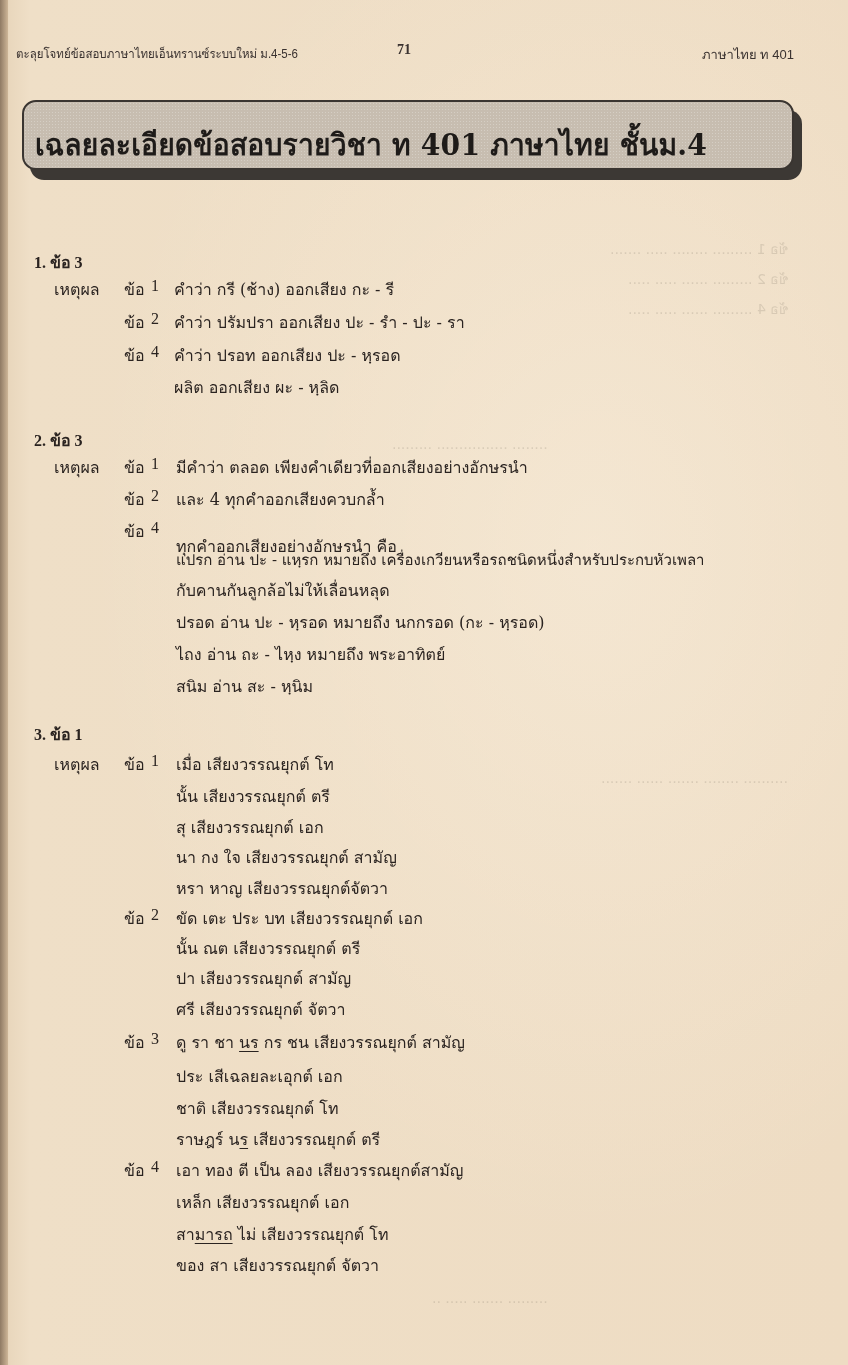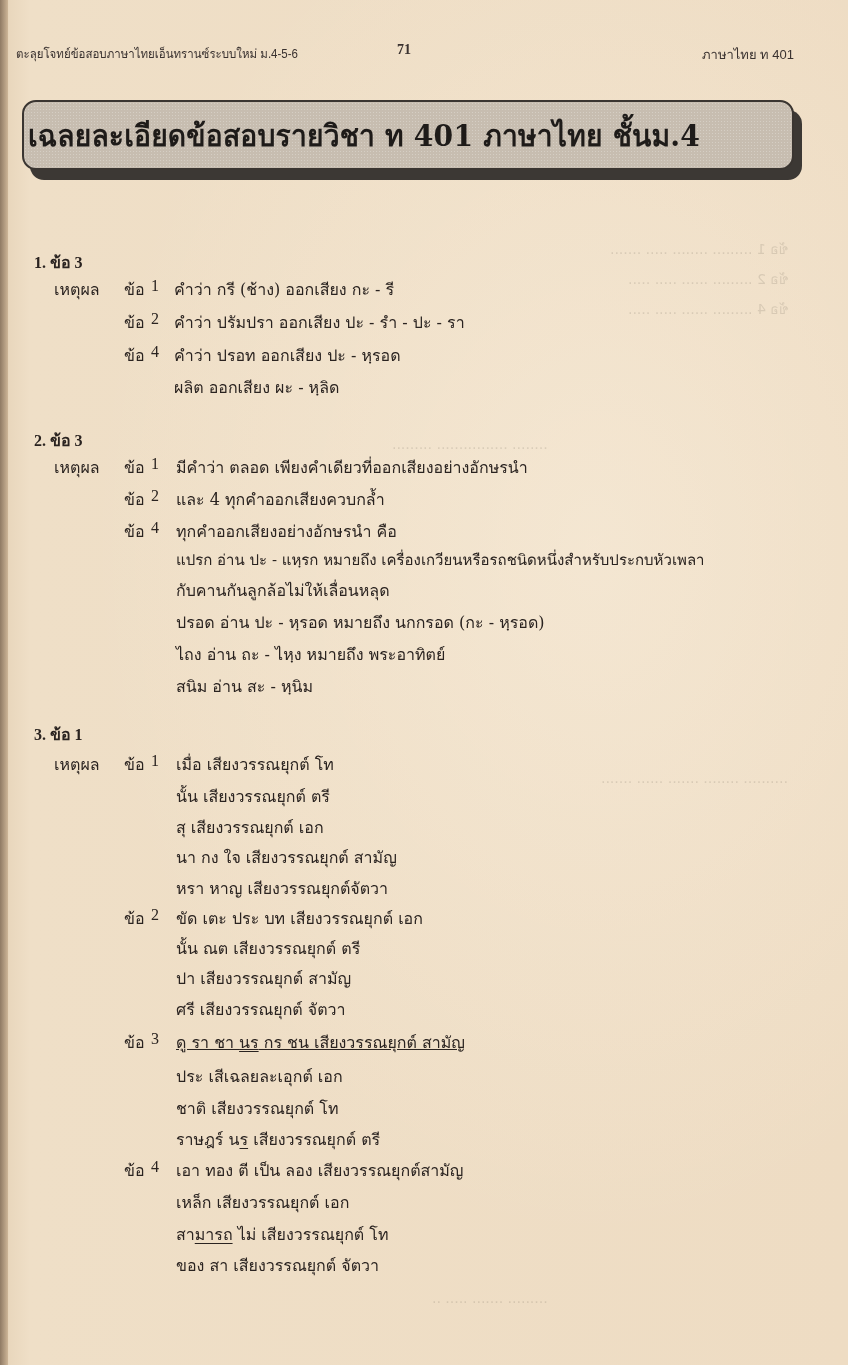--- a/index.html
+++ b/index.html
@@ -33,21 +33,21 @@
   .title-shadow {
     position: absolute; left: 8px; top: 10px; width: 772px; height: 70px;
     background: #3c3834; border-radius: 14px;
   }
   .title-box {
     position: absolute; left: 0; top: 0; width: 772px; height: 70px;
     background: #c7bdb0;
     background-image: radial-gradient(rgba(255,255,255,0.25) 1px, transparent 1px);
     background-size: 3px 3px;
     border: 2px solid #3a3531; border-radius: 14px; box-sizing: border-box;
-    display: flex; align-items: center; padding-left: 4px;
+    display: flex; align-items: flex-end; padding-left: 11px;
   }
   .title-text {
     font-family: "DejaVu Serif", serif; font-weight: bold;
     font-size: 30px; color: #1e1b19; letter-spacing: 0.2px;
     white-space: nowrap; transform: scaleX(0.94); transform-origin: left;
   }
 
   .content { position: absolute; left: 0; top: 0; width: 848px; }
   .q-head {
     position: absolute; left: 34px; font-size: 16px; font-weight: bold;
@@ -114,21 +114,21 @@
     <div class="lbl-choice" style="top:455px;">ข้อ</div>
     <div class="lbl-num" style="top:455px;">1</div>
     <div class="line txt2" style="top:455px;">มีคำว่า ตลอด เพียงคำเดียวที่ออกเสียงอย่างอักษรนำ</div>
 
     <div class="lbl-choice" style="top:487px;">ข้อ</div>
     <div class="lbl-num" style="top:487px;">2</div>
     <div class="line txt2" style="top:487px;">และ 4 ทุกคำออกเสียงควบกล้ำ</div>
 
     <div class="lbl-choice" style="top:519px;">ข้อ</div>
     <div class="lbl-num" style="top:519px;">4</div>
-    <div class="line txt2" style="top:519px;">ทุกคำออกเสียงอย่างอักษรนำ คือ</div>
+    <div class="line txt2" style="top:534px;">ทุกคำออกเสียงอย่างอักษรนำ คือ</div>
     <div class="line txt2" style="top:548px; font-size:15px;">แปรก อ่าน ปะ - แหฺรก หมายถึง เครื่องเกวียนหรือรถชนิดหนึ่งสำหรับประกบหัวเพลา</div>
     <div class="line txt2" style="top:578px;text-align:center;">กับคานกันลูกล้อไม่ให้เลื่อนหลุด</div>
     <div class="line txt2" style="top:610px;">ปรอด อ่าน ปะ - หฺรอด หมายถึง นกกรอด (กะ - หฺรอด)</div>
     <div class="line txt2" style="top:642px;">ไถง อ่าน ถะ - ไหฺง  หมายถึง พระอาทิตย์</div>
     <div class="line txt2" style="top:674px;">สนิม อ่าน สะ - หฺนิม</div>
 
     <div class="q-head" style="top:722px;">3. ข้อ 1</div>
     <div class="lbl-reason" style="top:752px;">เหตุผล</div>
     <div class="lbl-choice" style="top:752px;">ข้อ</div>
     <div class="lbl-num" style="top:752px;">1</div>
@@ -140,21 +140,21 @@
 
     <div class="lbl-choice" style="top:906px;">ข้อ</div>
     <div class="lbl-num" style="top:906px;">2</div>
     <div class="line txt2" style="top:906px;">ขัด เตะ ประ บท เสียงวรรณยุกต์ เอก</div>
     <div class="line txt2" style="top:936px;">นั้น ณต เสียงวรรณยุกต์ ตรี</div>
     <div class="line txt2" style="top:966px;">ปา เสียงวรรณยุกต์ สามัญ</div>
     <div class="line txt2" style="top:997px;">ศรี เสียงวรรณยุกต์ จัตวา</div>
 
     <div class="lbl-choice" style="top:1030px;">ข้อ</div>
     <div class="lbl-num" style="top:1030px;">3</div>
-    <div class="line txt2" style="top:1030px;text-decoration:underline;"><span>ดู รา ชา </span><u>นร</u><span> กร ชน เสียงวรรณยุกต์ สามัญ</span></div>
+    <div class="line txt2" style="top:1030px;"><span>ดู รา ชา </span><u>นร</u><span> กร ชน เสียงวรรณยุกต์ สามัญ</span></div>
     <div class="line txt2" style="top:1064px;">ประ เสีเฉลยละเอุกต์ เอก</div>
     <div class="line txt2" style="top:1096px;">ชาติ เสียงวรรณยุกต์ โท</div>
     <div class="line txt2" style="top:1127px;"><span>ราษฎร์ น</span><u>ร</u><span> เสียงวรรณยุกต์ ตรี</span></div>
 
     <div class="lbl-choice" style="top:1158px;">ข้อ</div>
     <div class="lbl-num" style="top:1158px;">4</div>
     <div class="line txt2" style="top:1158px;">เอา ทอง ตี เป็น ลอง เสียงวรรณยุกต์สามัญ</div>
     <div class="line txt2" style="top:1190px;">เหล็ก เสียงวรรณยุกต์ เอก</div>
     <div class="line txt2" style="top:1222px;"><span>สา</span><u>มารถ</u><span> ไม่ เสียงวรรณยุกต์ โท</span></div>
     <div class="line txt2" style="top:1253px;">ของ สา เสียงวรรณยุกต์ จัตวา</div>

